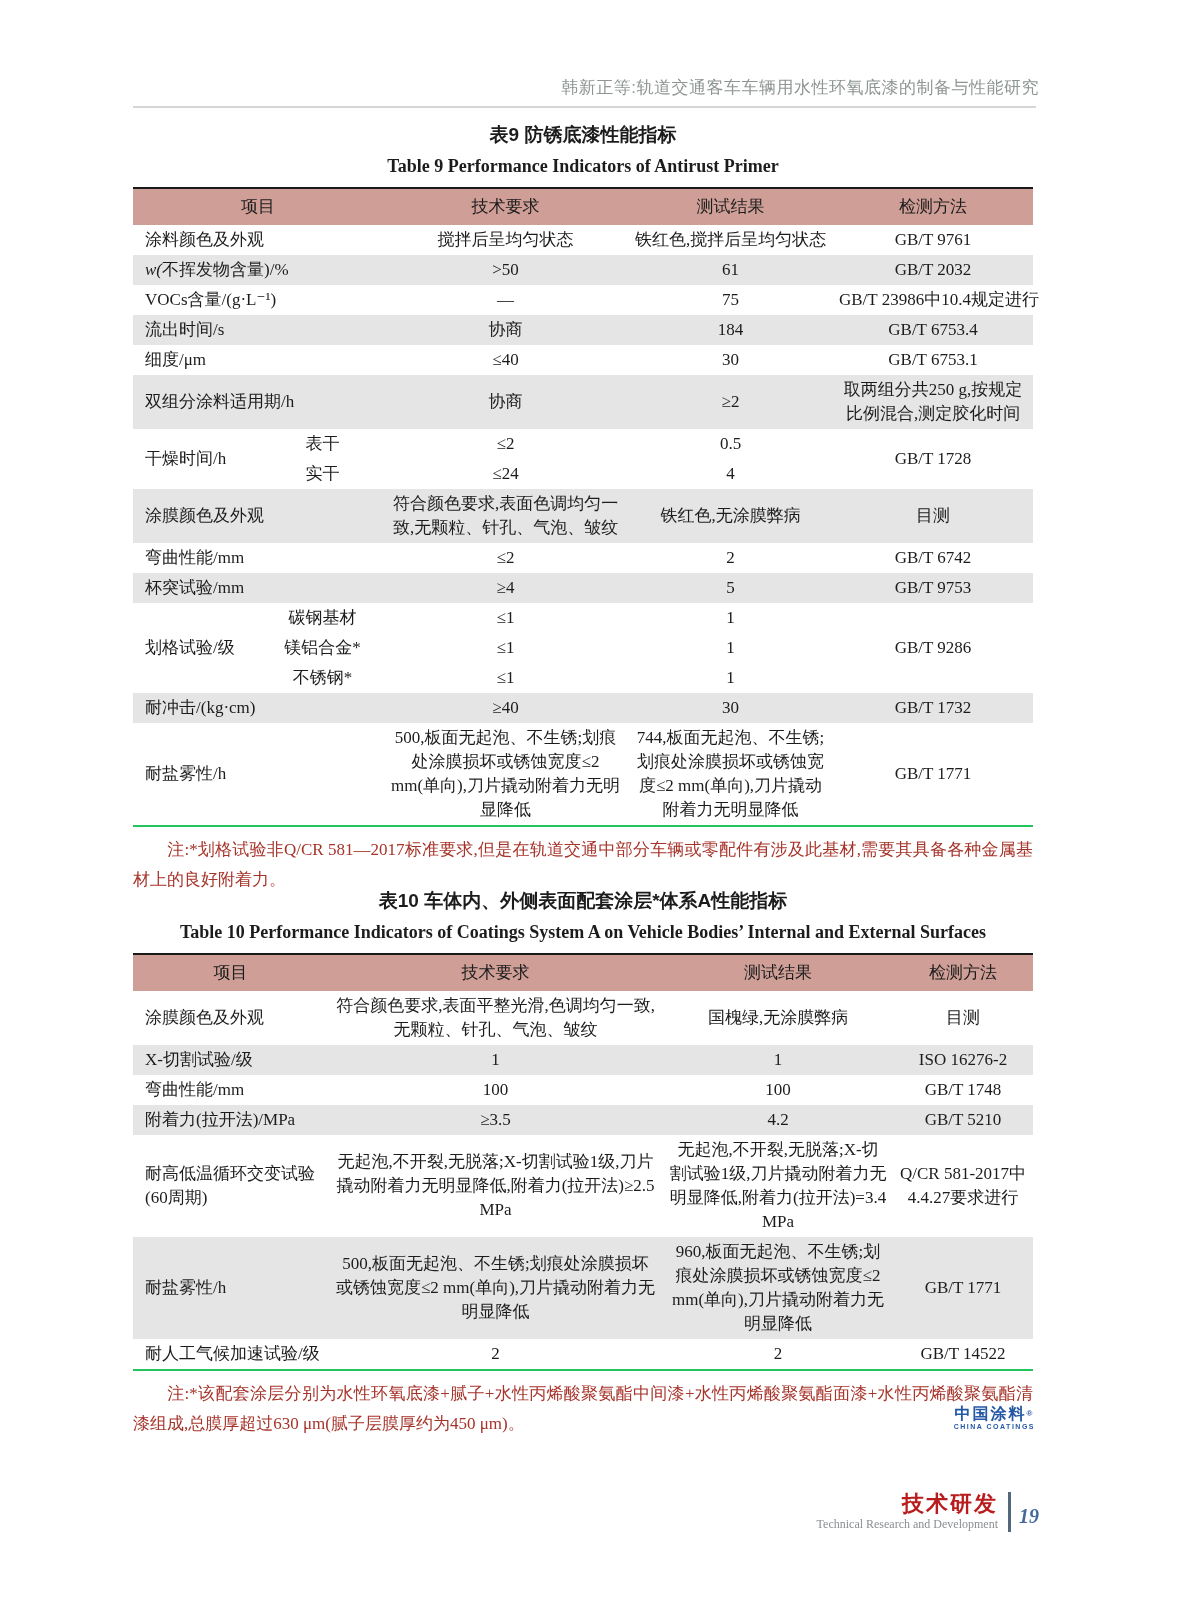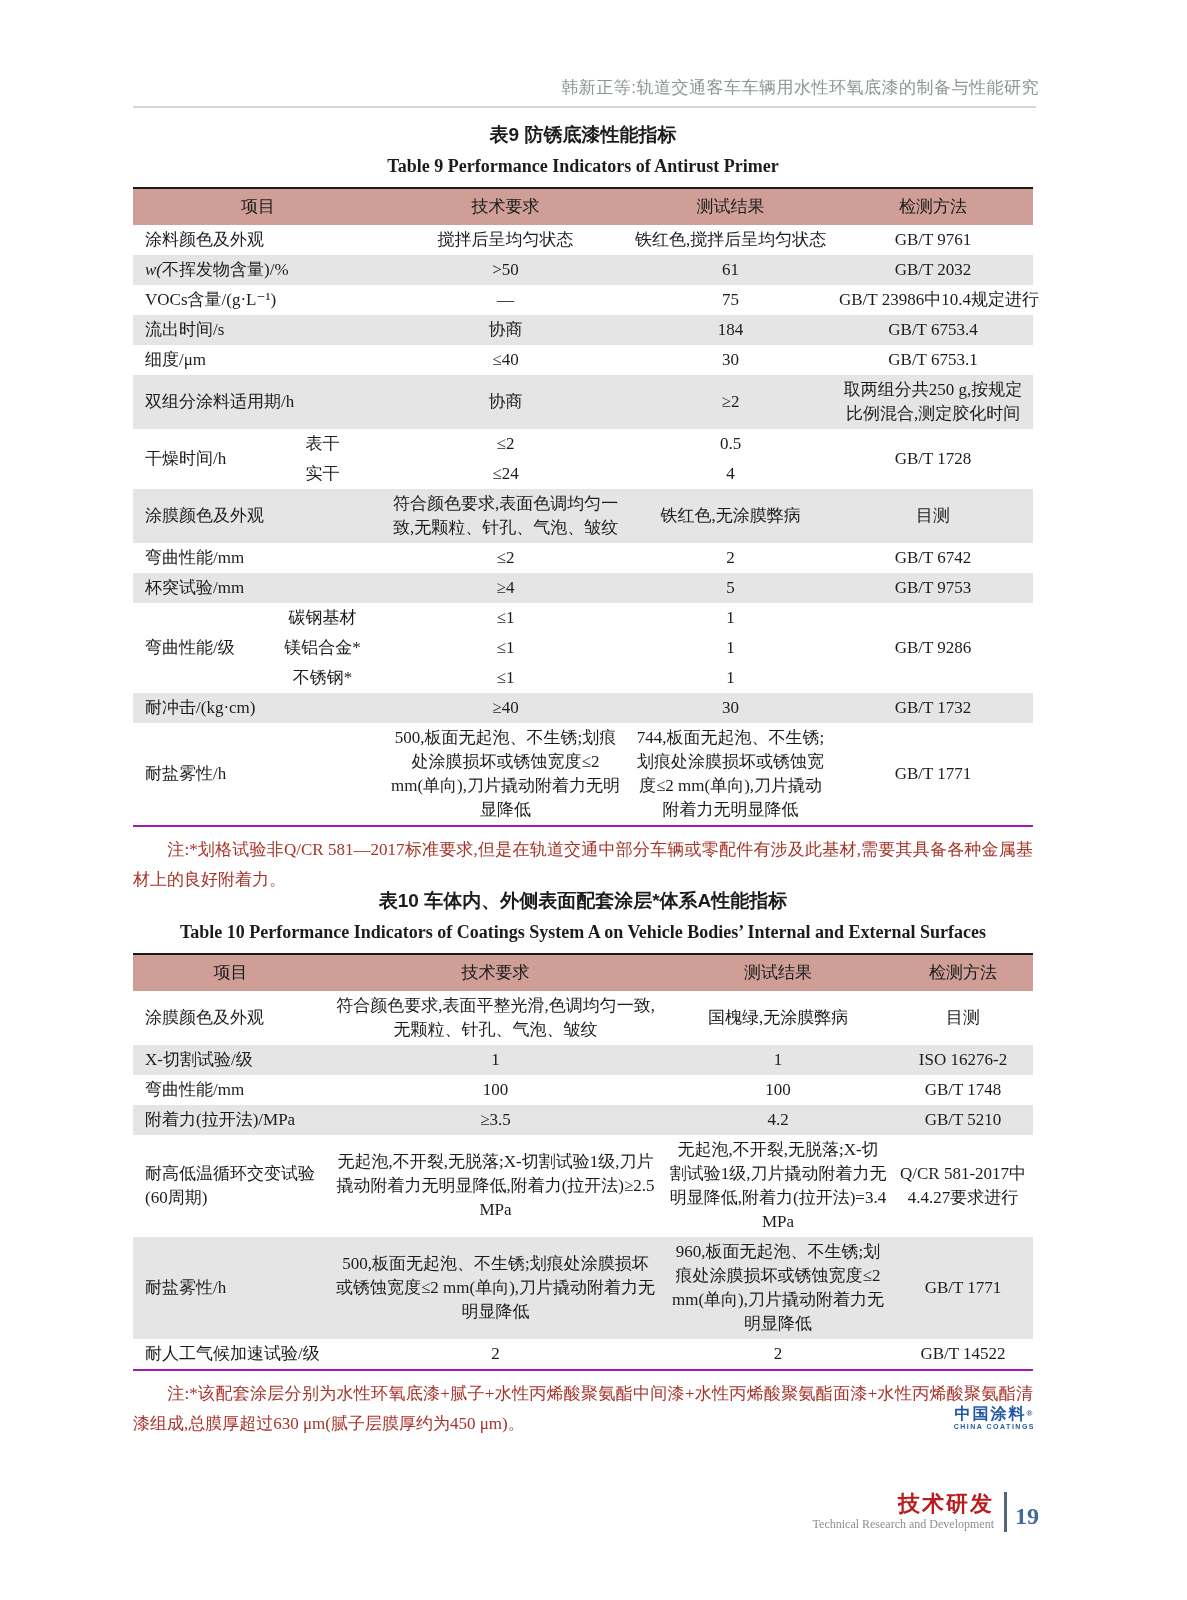--- a/index.html
+++ b/index.html
@@ -28,21 +28,21 @@
     text-align:center;font-family:"Liberation Sans","DejaVu Sans",sans-serif;
     font-weight:bold;font-size:19px;margin:0 0 8px 0;
   }
   .tbl-title-en{
     text-align:center;font-weight:bold;font-size:18px;margin:0 0 10px 0;
   }
 
   
   table.perf{
     border-collapse:collapse;table-layout:fixed;width:900px;
-    border-top:2px solid #1a1a1a;border-bottom:2px solid #a21caf;
+    border-top:2px solid #1a1a1a;border-bottom:2px solid #22c55e;
     font-size:17px;
   }
   table.perf td{
     padding:3px 6px;text-align:center;vertical-align:middle;line-height:24px;
     overflow:visible;
   }
   table.perf td.lbl{text-align:left;padding-left:12px;}
   table.perf td.sub{text-align:center;padding-left:10px;}
   table.perf tr.hdr td{
     background:#cf9f97;height:30px;
@@ -74,21 +74,21 @@
     position:absolute;top:1492px;right:148px;
     display:flex;align-items:center;
   }
   .pf-text{text-align:right;margin-right:10px;}
   .pf-zh{
     font-family:"Liberation Sans","DejaVu Sans",sans-serif;
     font-weight:bold;font-size:22px;color:#b91c1c;letter-spacing:2px;line-height:24px;
   }
   .pf-en{font-size:12px;color:#8a8f94;line-height:16px;}
   .pf-bar{width:3px;height:40px;background:#51677c;margin-right:8px;}
-  .pf-num{font-size:24px;color:#44699d;font-weight:bold;padding-top:8px;}
+  .pf-num{font-size:20px;color:#44699d;font-weight:bold;padding-top:8px;font-style:italic;}
 </style>
 </head>
 <body>
 
 <div class="article-head">韩新正等:轨道交通客车车辆用水性环氧底漆的制备与性能研究</div>
 <div class="head-rule"></div>
 
 <div class="sec sec-t9">
   <div class="tbl-title-zh">表9  防锈底漆性能指标</div>
   <div class="tbl-title-en">Table 9  Performance Indicators of Antirust Primer</div>
@@ -172,21 +172,21 @@
       <td class="nw">GB/T 6742</td>
     </tr>
     <tr class="pink h30">
       <td colspan="2" class="lbl">杯突试验/mm</td>
       <td>≥4</td>
       <td>5</td>
       <td class="nw">GB/T 9753</td>
     </tr>
 
     <tr class="plain h30">
-      <td rowspan="3" class="lbl">弯曲性能/级</td>
+      <td rowspan="3" class="lbl">划格试验/级</td>
       <td class="sub">碳钢基材</td>
       <td>≤1</td>
       <td>1</td>
       <td rowspan="3" class="nw">GB/T 9286</td>
     </tr>
     <tr class="plain h30">
       <td class="sub">镁铝合金*</td>
       <td>≤1</td>
       <td>1</td>
     </tr>

